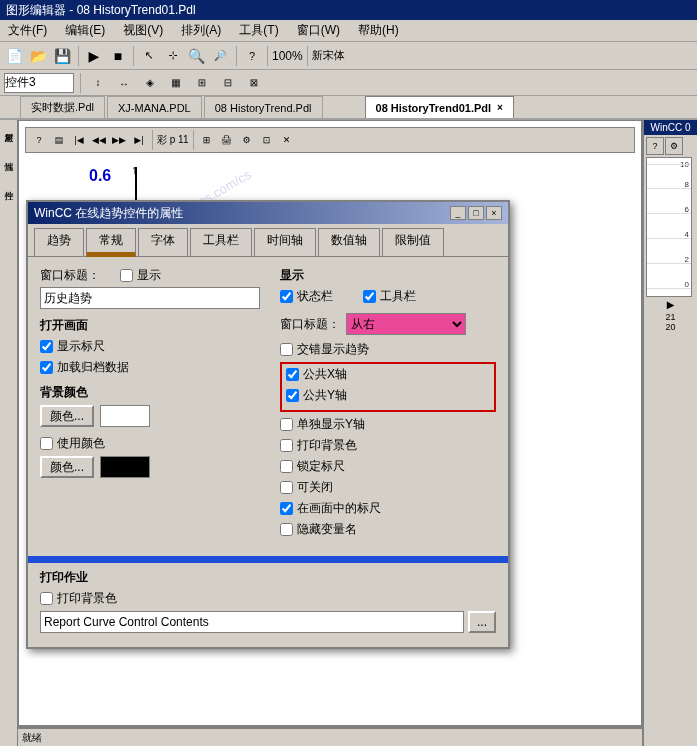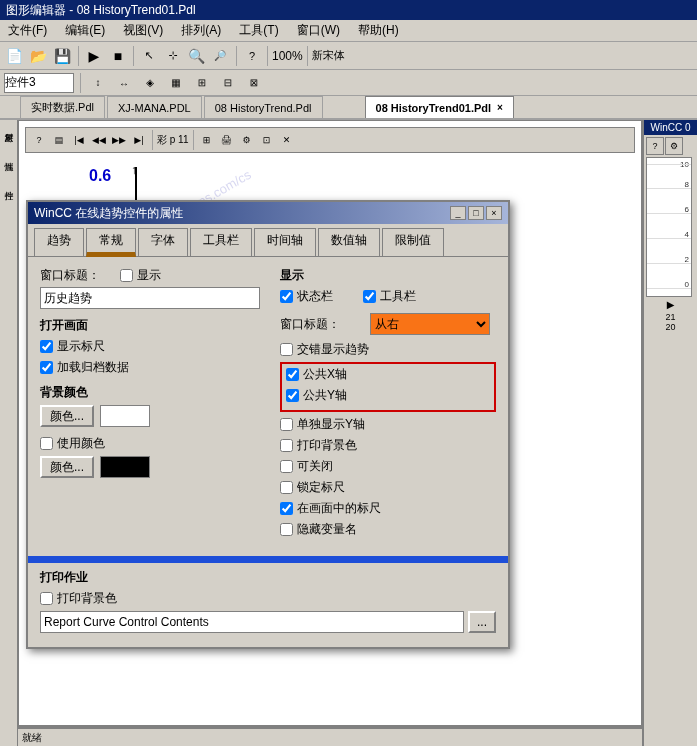--- a/index.html
+++ b/index.html
@@ -269,24 +269,23 @@
     }
 
     .display-section {
       margin-bottom: 8px;
     }
 
     .combo-select {
       width: 100%;
       height: 22px;
       border: 1px solid #808080;
-      background: #f97316;
+      background: #ec4899;
       font-size: 12px;
       font-family: inherit;
-      margin-left: 24px;
     }
 
     
     .dialog-bottom {
       padding: 6px 12px 8px;
       border-top: 7px solid #1d4ed8;
     }
     .print-section {
       margin-bottom: 6px;
     }
@@ -685,26 +684,26 @@
               <span>单独显示Y轴</span>
             </div>
 
             <div class="checkbox-row">
               <input type="checkbox" style="">
               <span>打印背景色</span>
             </div>
 
             <div class="checkbox-row">
               <input type="checkbox" style="">
+              <span>锁定标尺</span>
+            </div>
+
+            <div class="checkbox-row">
+              <input type="checkbox" style="">
               <span>可关闭</span>
-            </div>
-
-            <div class="checkbox-row">
-              <input type="checkbox" style="">
-              <span>锁定标尺</span>
             </div>
 
             <div class="checkbox-row">
               <input type="checkbox" checked="" style="">
               <span>在画面中的标尺</span>
             </div>
 
             <div class="checkbox-row">
               <input type="checkbox" style="">
               <span>隐藏变量名</span>

